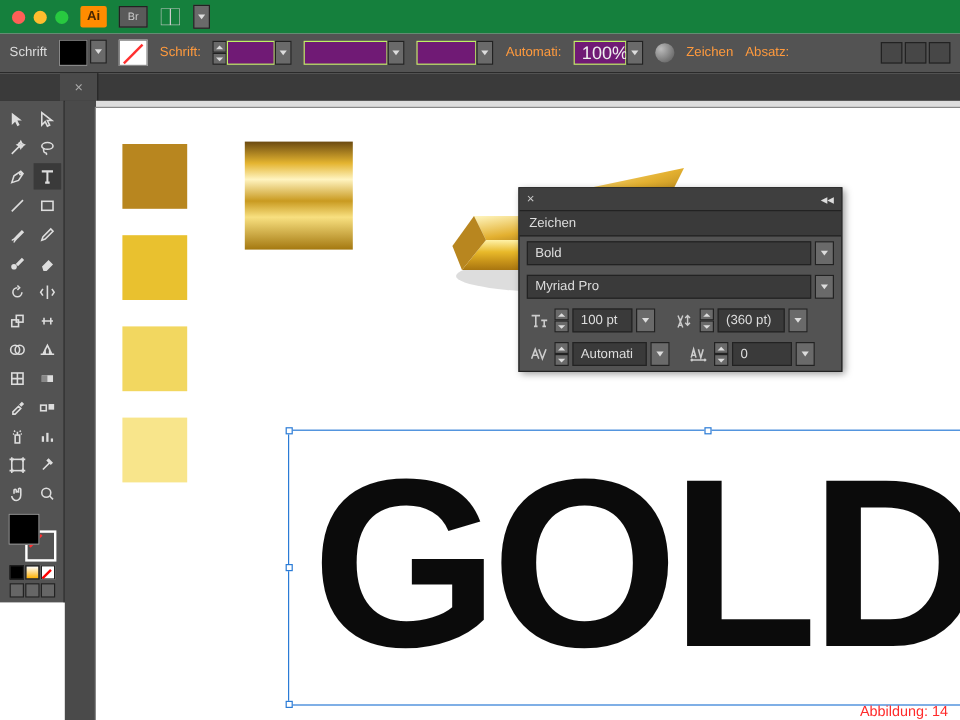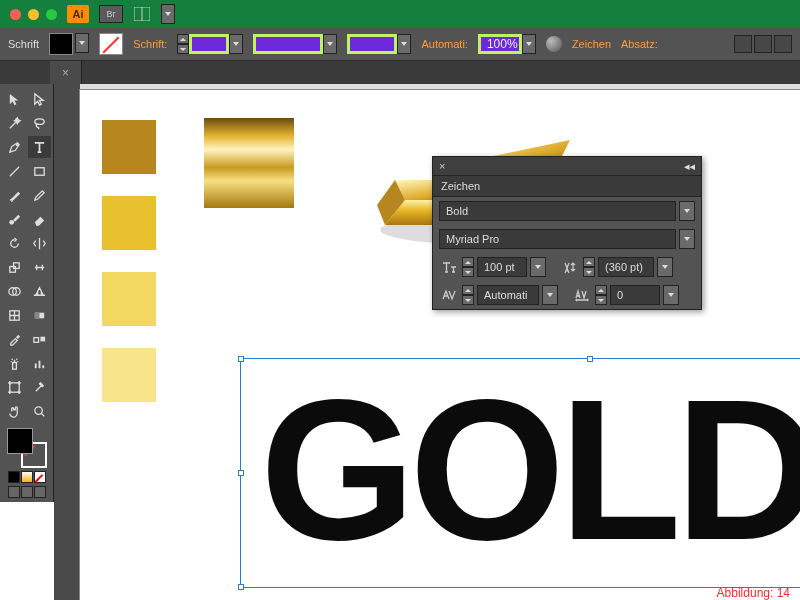--- a/index.html
+++ b/index.html
@@ -14,21 +14,21 @@
 .br-btn { width: 24px; height: 18px; background: #5a5a5a; color: #ccc; font-size: 9px; display: flex; align-items: center; justify-content: center; border: 1px solid #222; }
 .win-icon { width: 18px; height: 18px; display: flex; align-items: center; justify-content: center; }
 
 
 .controlbar { height: 33px; background: #535353; border-bottom: 1px solid #2a2a2a; display: flex; align-items: center; padding: 0 8px; gap: 10px; font-size: 11px; color: #ddd; }
 .controlbar .label { color: #ddd; }
 .swatch-sq { width: 24px; height: 22px; background: #000; border: 1px solid #888; }
 .swatch-none { width: 24px; height: 22px; background: #fff; border: 1px solid #888; position: relative; }
 .swatch-none::after { content: ""; position: absolute; left: 0; right: 0; top: 50%; border-top: 2px solid #ff3030; transform: rotate(-45deg); }
 .cb-orange { color: #ff9a3d; }
-.cb-input { height: 20px; background: #6d28d9; border: 3px solid #bef264; color: #eee; font-size: 12px; padding: 0 4px 0 6px; display: flex; align-items: center; }
+.cb-input { height: 20px; background: #701a75; border: 1px solid #bef264; color: #eee; font-size: 15px; padding: 0 4px 0 6px; display: flex; align-items: center; }
 .cb-dd { width: 14px; height: 20px; background: #6a6a6a; border: 1px solid #222; display: flex; align-items: center; justify-content: center; }
 .cb-dd::after { content: ""; border-left: 3px solid transparent; border-right: 3px solid transparent; border-top: 4px solid #ddd; }
 .align-group { display: flex; gap: 2px; margin-left: auto; }
 .align-btn { width: 18px; height: 18px; background: #474747; border: 1px solid #222; }
 .globe { width: 16px; height: 16px; border-radius: 50%; background: radial-gradient(circle at 30% 30%, #bbb, #555); }
 
 
 .tabbar { height: 24px; background: #3a3a3a; border-bottom: 1px solid #222; display: flex; align-items: stretch; padding-left: 50px; }
 .doc-tab { background: #4a4a4a; color: #ddd; font-size: 11px; padding: 0 12px; display: flex; align-items: center; border-right: 1px solid #222; gap: 8px; }
 .doc-tab .x { color: #aaa; font-size: 12px; }

